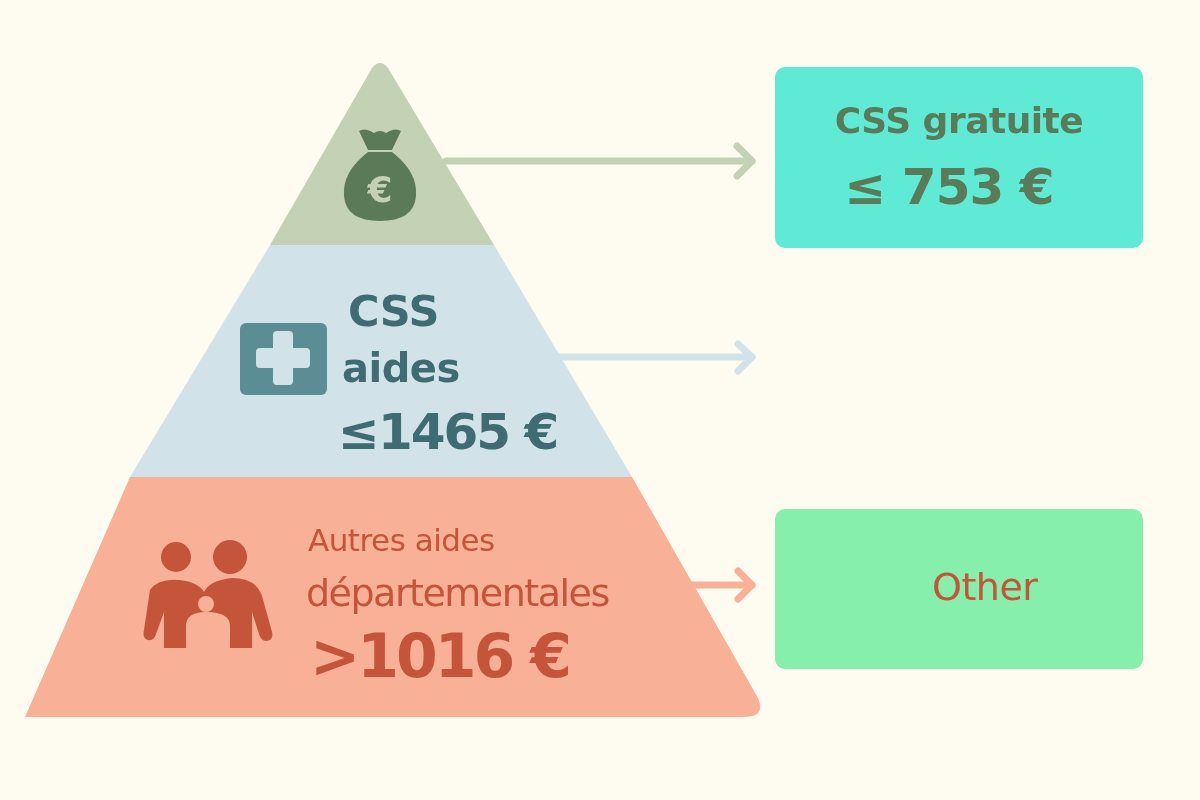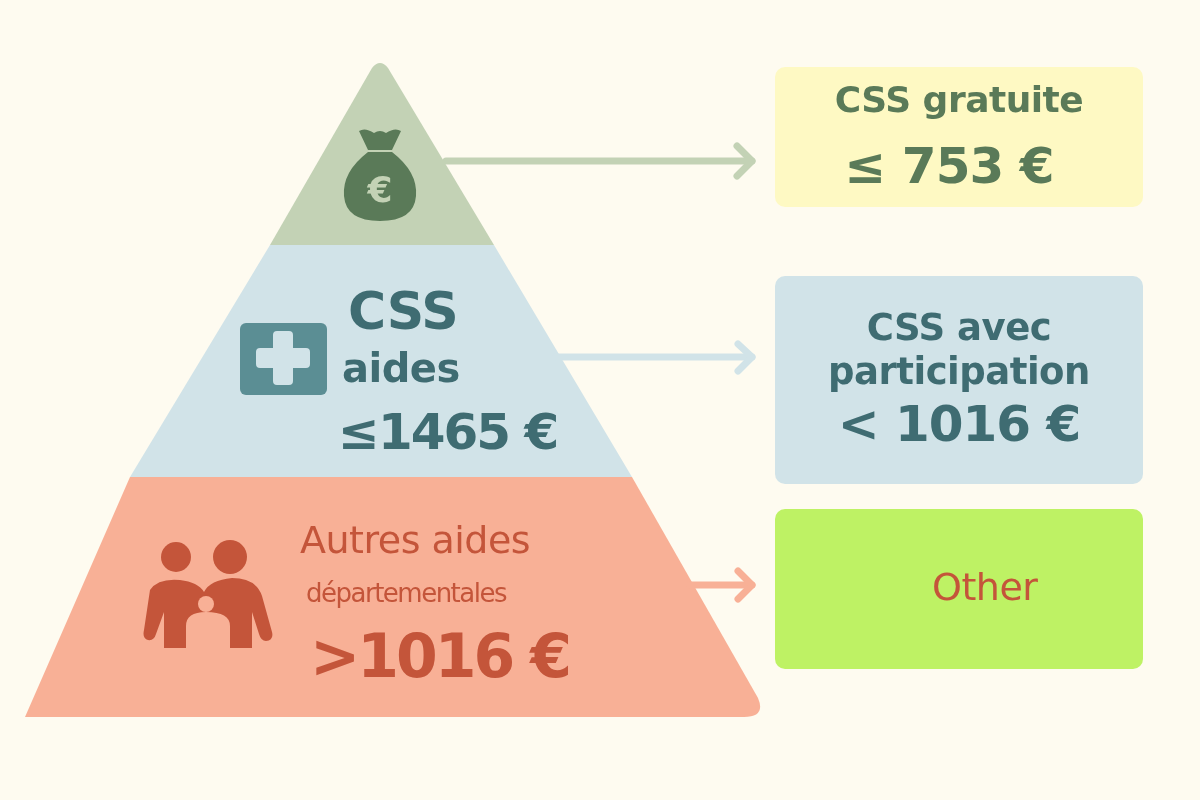--- a/index.html
+++ b/index.html
@@ -39,32 +39,32 @@
       position: absolute;
       border-radius: 10px;
       display: flex;
       flex-direction: column;
       align-items: center;
       justify-content: center;
       box-sizing: border-box;
       text-align: center;
     }
     .box-green {
-      left: 775px; top: 67px; width: 368px; height: 140px;
-      background: #fef9c3;
+      left: 775px; top: 67px; width: 368px; height: 181px;
+      background: #5eead4;
       color: #5A7A58;
     }
     .box-blue {
       left: 775px; top: 276px; width: 368px; height: 208px;
       background: #D1E3E8;
       color: #3F6C72;
     }
     .box-salmon {
       left: 775px; top: 509px; width: 368px; height: 160px;
-      background: #bef264;
+      background: #86efac;
       color: #C4553A;
       flex-direction: row;
     }
     .box .title {
       font-size: 36px;
       font-weight: bold;
       letter-spacing: -0.5px;
       line-height: 44px;
     }
     .box .amount {
@@ -118,36 +118,31 @@
       <circle cx="206" cy="604" r="8" fill="#F8B096"></circle>
       <circle cx="206" cy="604" r="5" fill="#C4553A" opacity="0"></circle>
     </g>
 
     <g>
       <path d="M 873 549 Q 897 546 904 568 Q 910 590 894 606 Q 886 614 884 626 Q 882 636 871 637 Q 857 638 857 624 Q 857 614 864 606 Q 856 594 858 574 Q 861 551 873 549 Z" fill="#C4553A"></path>
       <path d="M 881 572 Q 890 573 889 586 Q 888 596 882 600 Q 879 604 877 598 Q 874 590 874 582 Q 875 572 881 572 Z" fill="#F8B096"></path>
     </g>
   </svg>
 
-  <div class="label tier-blue-text" style="left:348px; top:286px; font-size:52px; line-height:50px;">CSS</div>
+  <div class="label tier-blue-text" style="left:348px; top:286px; font-size:43px; line-height:50px;">CSS</div>
   <div class="label tier-blue-text" style="left:342px; top:344px; font-size:40px; line-height:48px; font-weight:bold;">aides</div>
   <div class="label tier-blue-text" style="left:338px; top:404px; font-size:50px; line-height:56px; letter-spacing:-2px;">≤1465 €</div>
 
-  <div class="label tier-salmon-text" style="left:300px; top:517px; font-size:38px; line-height:46px; font-weight:normal;">Autres aides</div>
-  <div class="label tier-salmon-text" style="left:306px; top:570px; font-size:26px; line-height:46px; font-weight:normal; letter-spacing:-1.5px;">départementales</div>
+  <div class="label tier-salmon-text" style="left:308px; top:517px; font-size:31px; line-height:46px; font-weight:normal;">Autres aides</div>
+  <div class="label tier-salmon-text" style="left:306px; top:570px; font-size:38px; line-height:46px; font-weight:normal; letter-spacing:-1.5px;">départementales</div>
   <div class="label tier-salmon-text" style="left:310px; top:626px; font-size:60px; line-height:60px; letter-spacing:-3px;">&gt;1016 €</div>
 
   <div class="box box-green">
     <div class="title" style="margin-bottom:14px;">CSS gratuite</div>
     <div class="amount" style="margin-left:-20px;">≤ 753 €</div>
   </div>
 
-  <div class="box box-blue">
-    <div class="title" style="font-size:37px;">CSS avec</div>
-    <div class="title" style="font-size:37px;">participation</div>
-    <div class="amount" style="font-size:50px;">&lt; 1016 €</div>
-  </div>
 
   <div class="box box-salmon">
     <div class="title" style="position:absolute; left:157px; top:56px; font-size:38px; font-weight:normal;">Other</div>
   </div>
 
 </div>
 
 </body></html>

